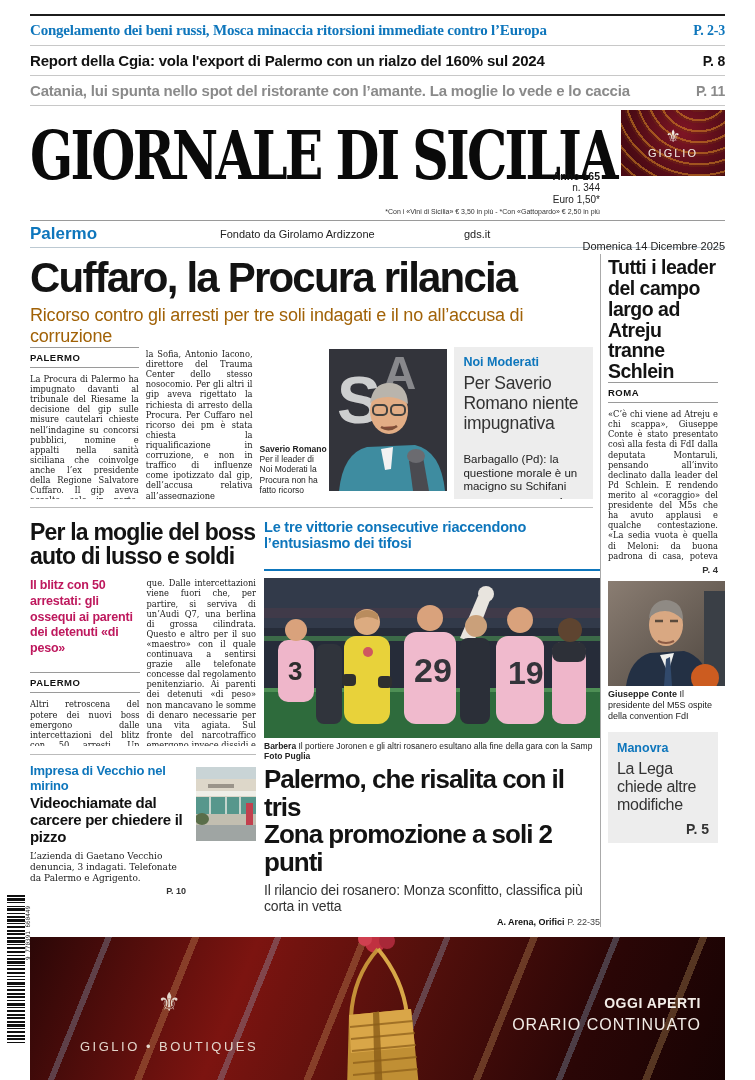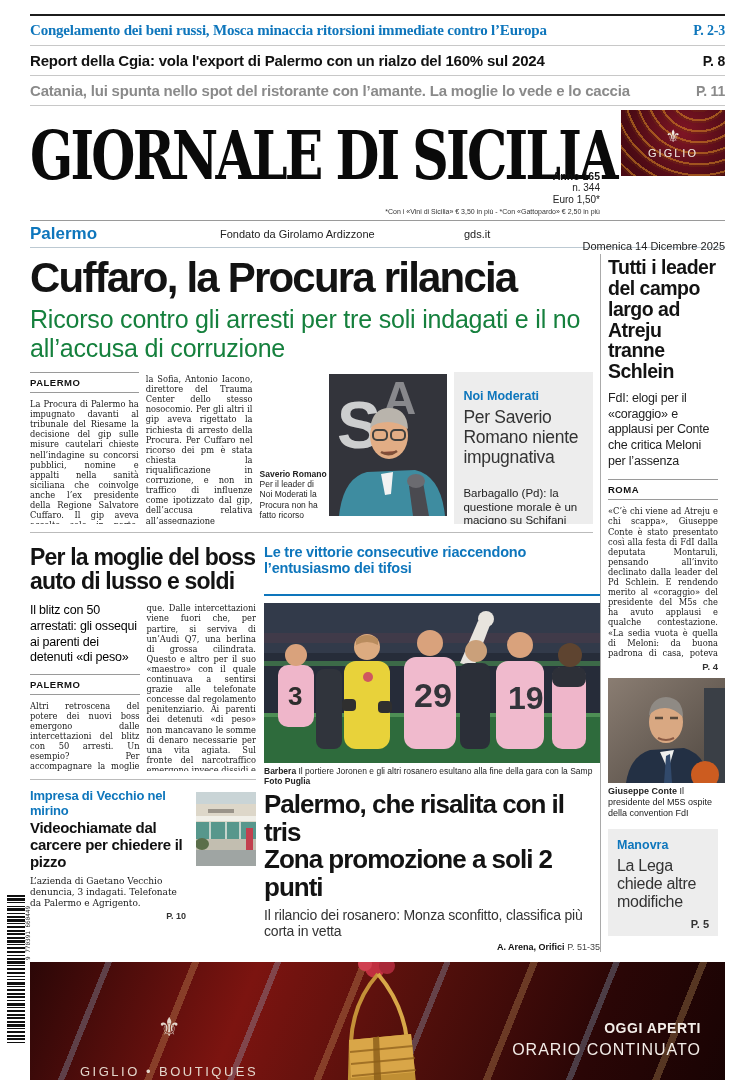--- a/index.html
+++ b/index.html
@@ -36,48 +36,48 @@
   .inforow .site { flex:1; }
   .inforow .date { text-align:right;margin-top:24px; }
 
   
   .main { display:flex; }
   .main-left { width:570px; padding-right:7px; }
   .vrule { width:1px; background:#aaa; margin-top:6px; }
   .main-right { width:117px; padding-left:7px; }
 
   .lead-headline { font-size:42px; font-weight:bold; letter-spacing:-1.8px; color:#131313; margin:6px 0 3px; }
-  .lead-subhead { font-size:25px; color:#15803d; margin-bottom:9px; letter-spacing:-0.2px; }
+  .lead-subhead { font-size:18px; color:#a16207; letter-spacing:-0.2px; }
 
   .serif { font-family:"DejaVu Serif","Liberation Serif",serif; font-size:8.3px; line-height:1.22; text-align:justify; color:#1a1a1a; }
   .kicker-city { font-size:9.5px; font-weight:bold; letter-spacing:0.5px; padding:4px 0; border-top:1px solid #9a9a9a; border-bottom:1px solid #9a9a9a; margin-bottom:6px; }
 
   .lead-row { display:flex; gap:7px; height:152px; overflow:hidden; }
   .lead-col1 { width:110px; }
   .lead-col2 { width:108px; padding-top:2px; }
   .lead-mid { width:190px; position:relative; }
   .lead-photo { position:absolute; right:0; top:2px; width:118px; height:142px; }
   .lead-photo svg { display:block; }
   .photo-cap { position:absolute; left:0; bottom:4px; width:68px; font-size:8.5px; line-height:1.2; color:#222; }
   .photo-cap b { display:block; }
-  .lead-box { width:140px; background:#ededed; padding:17px 9px 7px; }
+  .lead-box { width:140px; background:#ededed; padding:8px 9px 7px; }
   .box-kicker { color:#0e76bc; font-weight:bold; font-size:12.5px; margin-bottom:5px; }
   .lead-box .box-title { font-size:17.5px; line-height:1.13; color:#333; letter-spacing:-0.3px; }
   .lead-box .box-text { font-size:11.5px; line-height:1.18; color:#222; margin-top:20px; }
   .box-byline { text-align:right; font-size:8.5px; color:#444; margin-top:3px; }
   .box-byline b { color:#111; }
 
   .hrule { border-bottom:1px solid #bbb; margin:8px 0; }
 
   .rowB { display:flex; gap:8px; }
   .boss { width:226px; }
   .boss-headline { font-size:23px; font-weight:bold; letter-spacing:-0.8px; line-height:1.05; margin:4px 0 10px; color:#131313; }
   .boss-cols { display:flex; gap:7px; height:168px; overflow:hidden; }
   .boss-col { width:110px; }
-  .boss-sub { font-size:12.5px; line-height:1.25; color:#000000; margin-bottom:8px; letter-spacing:-0.2px; }
+  .boss-sub { font-size:12.5px; line-height:1.25; color:#be185d; margin-bottom:16px; letter-spacing:-0.2px;font-weight:bold; }
   .vecchio { position:relative; margin-top:6px; padding-right:66px; min-height:86px; }
   .v-kicker { color:#0e76bc; font-weight:bold; font-size:13px; letter-spacing:-0.2px; }
   .v-title { font-size:15px; font-weight:bold; line-height:1.12; letter-spacing:-0.3px; margin:2px 0 5px; }
   .v-body { font-family:"DejaVu Serif","Liberation Serif",serif; font-size:9px; line-height:1.25; color:#1a1a1a; }
   .v-page { text-align:right; font-size:9px; font-weight:bold; color:#333; margin-top:2px; padding-right:4px; }
   .v-photo { position:absolute; right:0; top:4px; width:60px; height:74px; }
 
   .sport { width:336px; }
   .sport-kicker { color:#0e76bc; font-weight:bold; font-size:14.5px; letter-spacing:-0.2px; padding:3px 0 18px; border-bottom:2px solid #0e76bc; margin-bottom:7px; }
   .sport-photo { width:336px; height:160px; }
@@ -90,21 +90,21 @@
 
   
   .rc-headline { font-size:19.5px; font-weight:bold; line-height:1.07; letter-spacing:-0.5px; margin-top:9px; color:#131313; }
   .rc-subhead { font-size:12.5px; line-height:1.25; color:#222; margin:9px 0 10px; letter-spacing:-0.2px; }
   .rc-body { max-height:152px; overflow:hidden; }
   .rc-page { text-align:right; font-size:9.5px; font-weight:bold; color:#333; margin:3px 0 6px; }
   .rc-photo { width:117px; height:105px; }
   .rc-cap { font-size:9px; line-height:1.2; color:#222; margin-top:3px; }
   .manovra { background:#ededed; padding:9px 9px 6px; margin-top:10px; }
   .manovra .box-title { font-size:16px; line-height:1.15; color:#333; letter-spacing:-0.3px; }
-  .manovra .m-page { text-align:right; font-size:11px; font-weight:bold; color:#333; margin-top:6px; }
+  .manovra .m-page { text-align:right; font-size:14px; font-weight:bold; color:#333; margin-top:6px; }
 
   
   .bottom-ad { position:relative; margin-top:10px; height:172px; overflow:hidden; background:
       repeating-linear-gradient(112deg, rgba(0,0,0,0) 0 70px, rgba(150,185,215,0.30) 70px 76px, rgba(0,0,0,0) 76px 150px, rgba(225,180,110,0.28) 150px 157px),
       linear-gradient(112deg, #2b0707 0%, #7c1410 30%, #55100c 52%, #2a0606 78%, #160303 100%); }
   .ad-left { position:absolute; left:50px; top:52px; text-align:center; color:#e3d6cb; }
   .ad-left .lily { font-size:26px; line-height:1; }
   .ad-left .brand { font-size:13px; letter-spacing:2.5px; margin-top:24px; }
   .ad-right { position:absolute; right:24px; top:58px; text-align:right; color:#f3ede8; }
   .ad-right .l1 { font-size:14px; font-weight:bold; letter-spacing:0.5px; }
@@ -287,30 +287,29 @@
             </svg>
           </div>
           <div class="sport-cap">
             <b>Barbera</b><span> Il portiere Joronen e gli altri rosanero esultano alla fine della gara con la Samp </span><b>Foto Puglia</b>
           </div>
           <div class="sport-headline">
             <span>Palermo, che risalita con il tris</span>
             <span>Zona promozione a soli 2 punti</span>
           </div>
           <div class="sport-sub">Il rilancio dei rosanero: Monza sconfitto, classifica più corta in vetta</div>
-          <div class="sport-byline"><b>A. Arena, Orifici</b><span> P. 51-35</span></div>
+          <div class="sport-byline"><b>A. Arena, Orifici</b><span> P. 22-35</span></div>
         </div>
       </div>
     </div>
 
     <div class="vrule"></div>
 
     <div class="main-right">
       <div class="rc-headline">Tutti i leader del campo largo ad Atreju tranne Schlein</div>
-      <div class="rc-subhead">FdI: elogi per il «coraggio» e applausi per Conte che critica Meloni per l’assenza</div>
       <div class="kicker-city">ROMA</div>
       <div class="serif rc-body">«C’è chi viene ad Atreju e chi scappa», Giuseppe Conte è stato presentato così alla festa di FdI dalla deputata Montaruli, pensando all’invito declinato dalla leader del Pd Schlein. E rendendo merito al «coraggio» del presidente del M5s che ha avuto applausi e qualche contestazione. «La sedia vuota è quella di Meloni: da buona padrona di casa, poteva venire. Ma verrà il giorno», replica l’ex premier. E spiega: «L’alleanza con il Pd ci sarà solo con le nostre battaglie nel programma, poi verrà la scelta del candidato». Alla kermesse anche gli altri leader del campo largo da Renzi a Fratoianni e Bonelli, ma non la leader del Pd.</div>
       <div class="rc-page">P. 4</div>
       <div class="rc-photo">
         <svg width="117" height="105" viewBox="0 0 117 105">
           <rect width="117" height="105" fill="#77695f"></rect>
           <rect width="117" height="105" fill="url(#g1)"></rect>
           <defs>
             <linearGradient id="g1" x1="0" y1="0" x2="1" y2="1">
               <stop offset="0" stop-color="#8a7d72"></stop>

